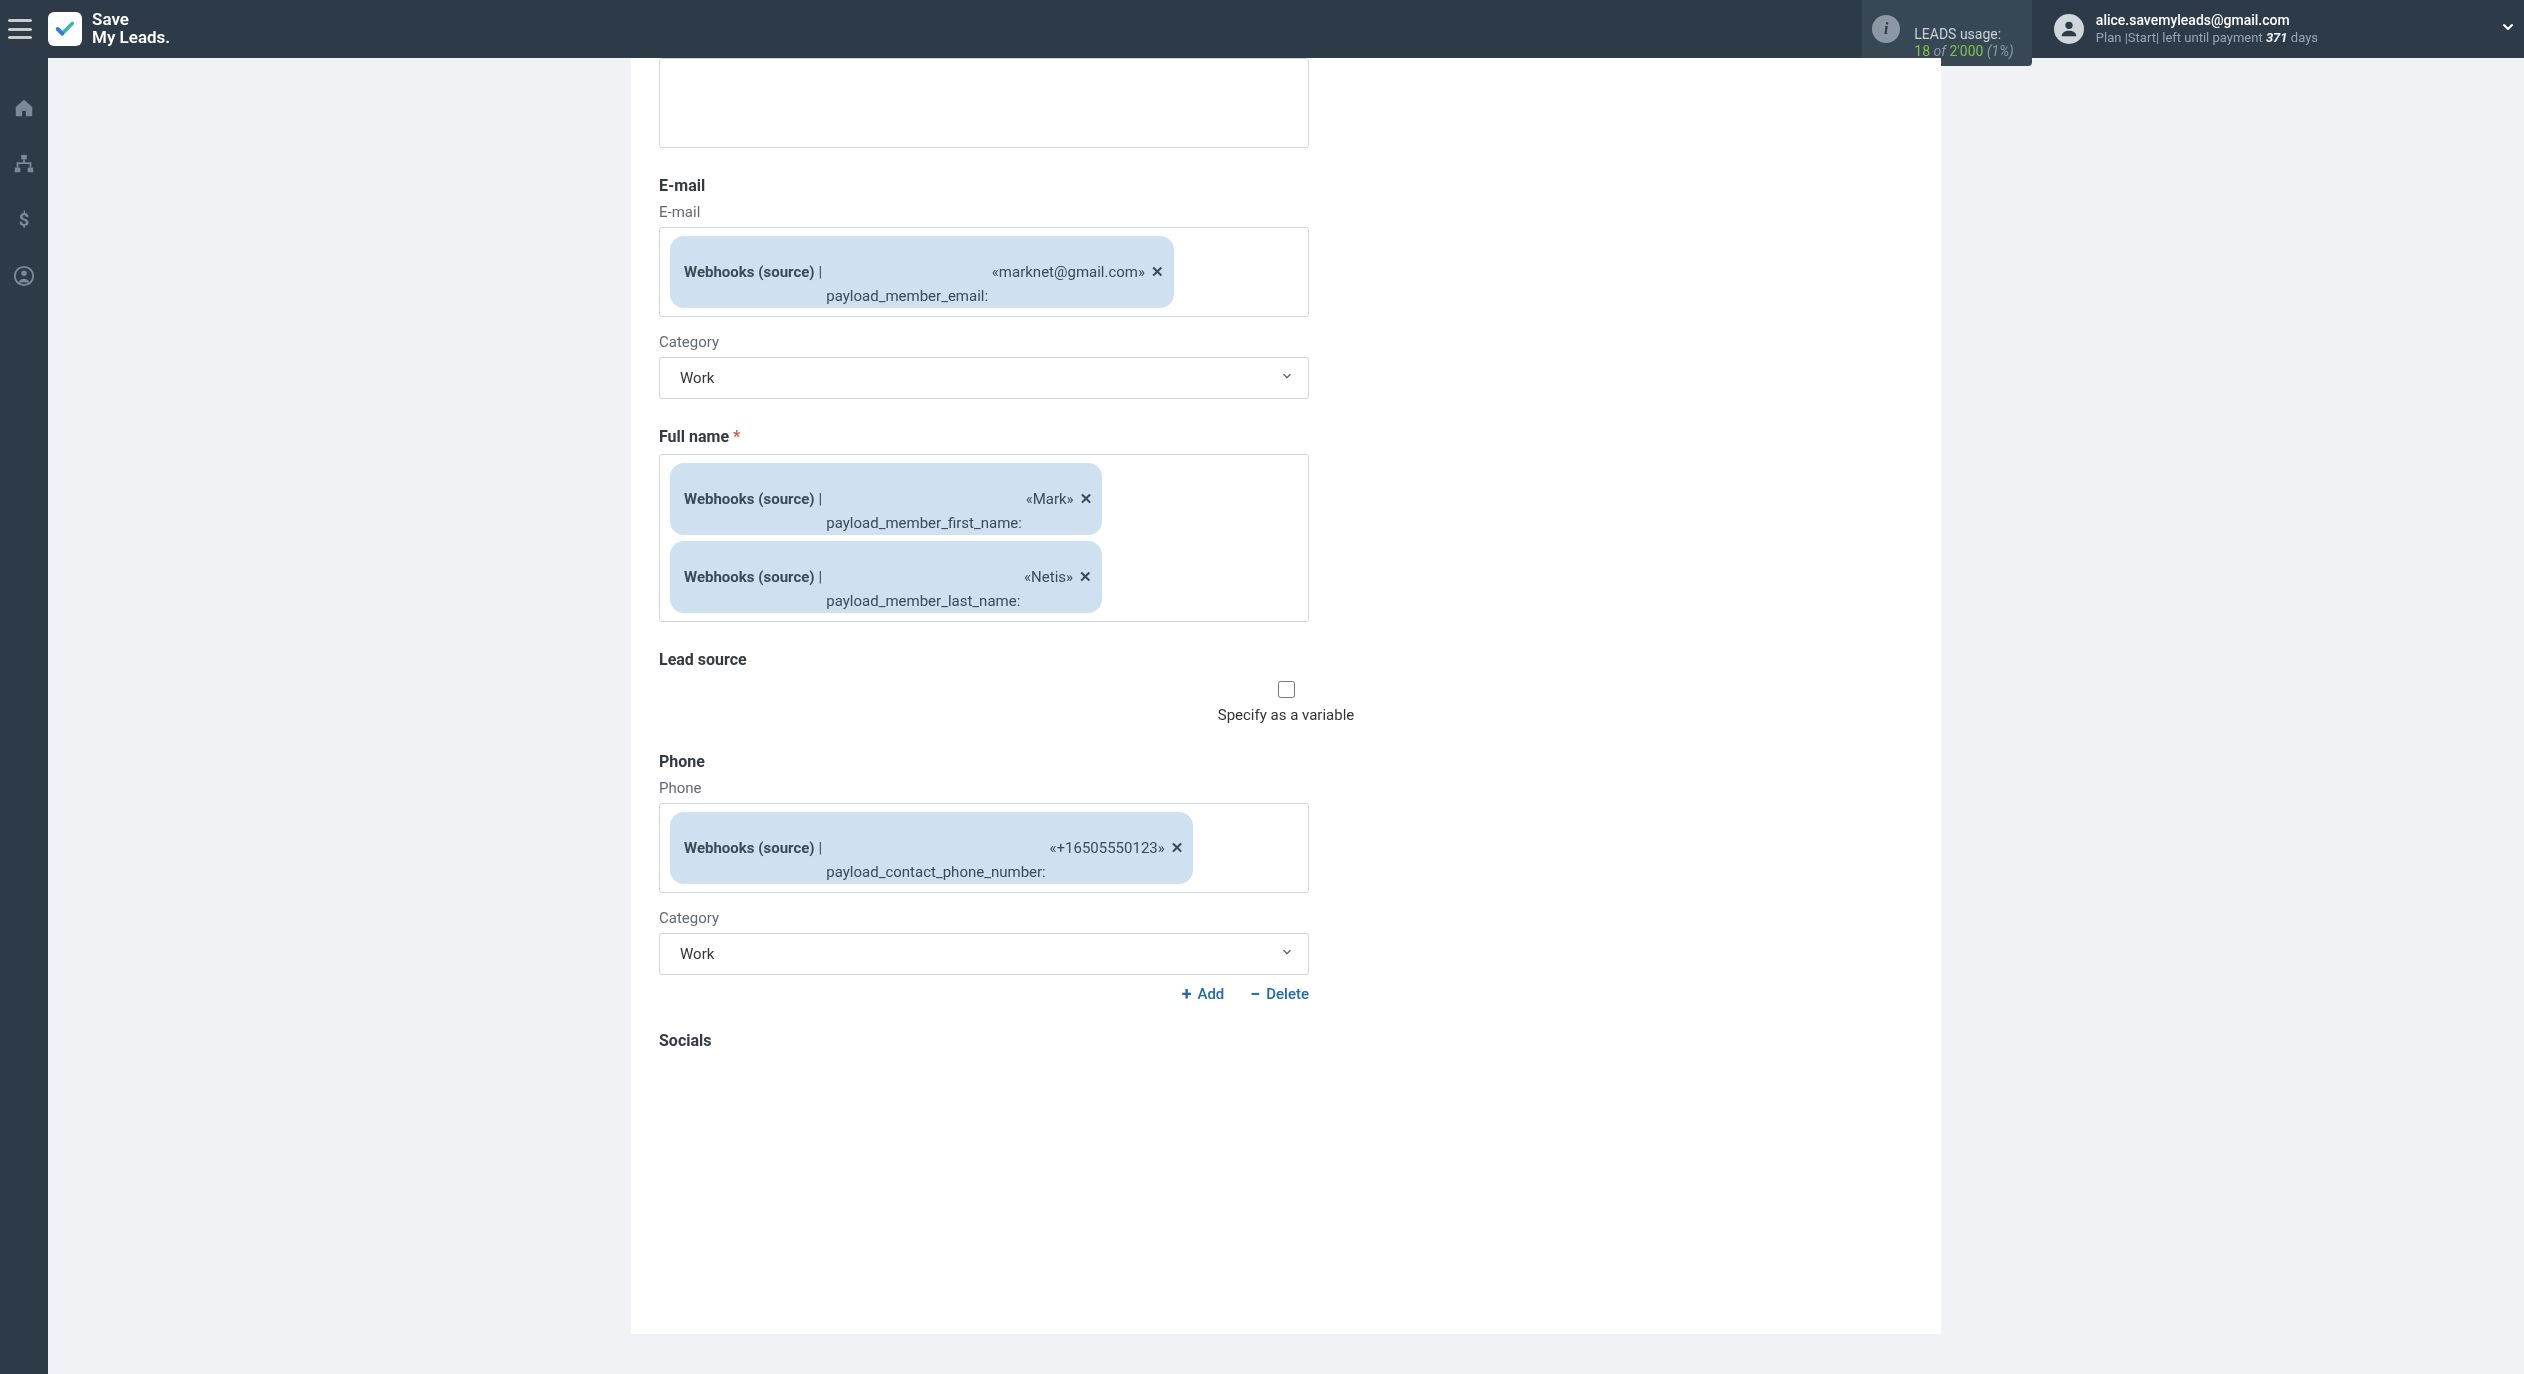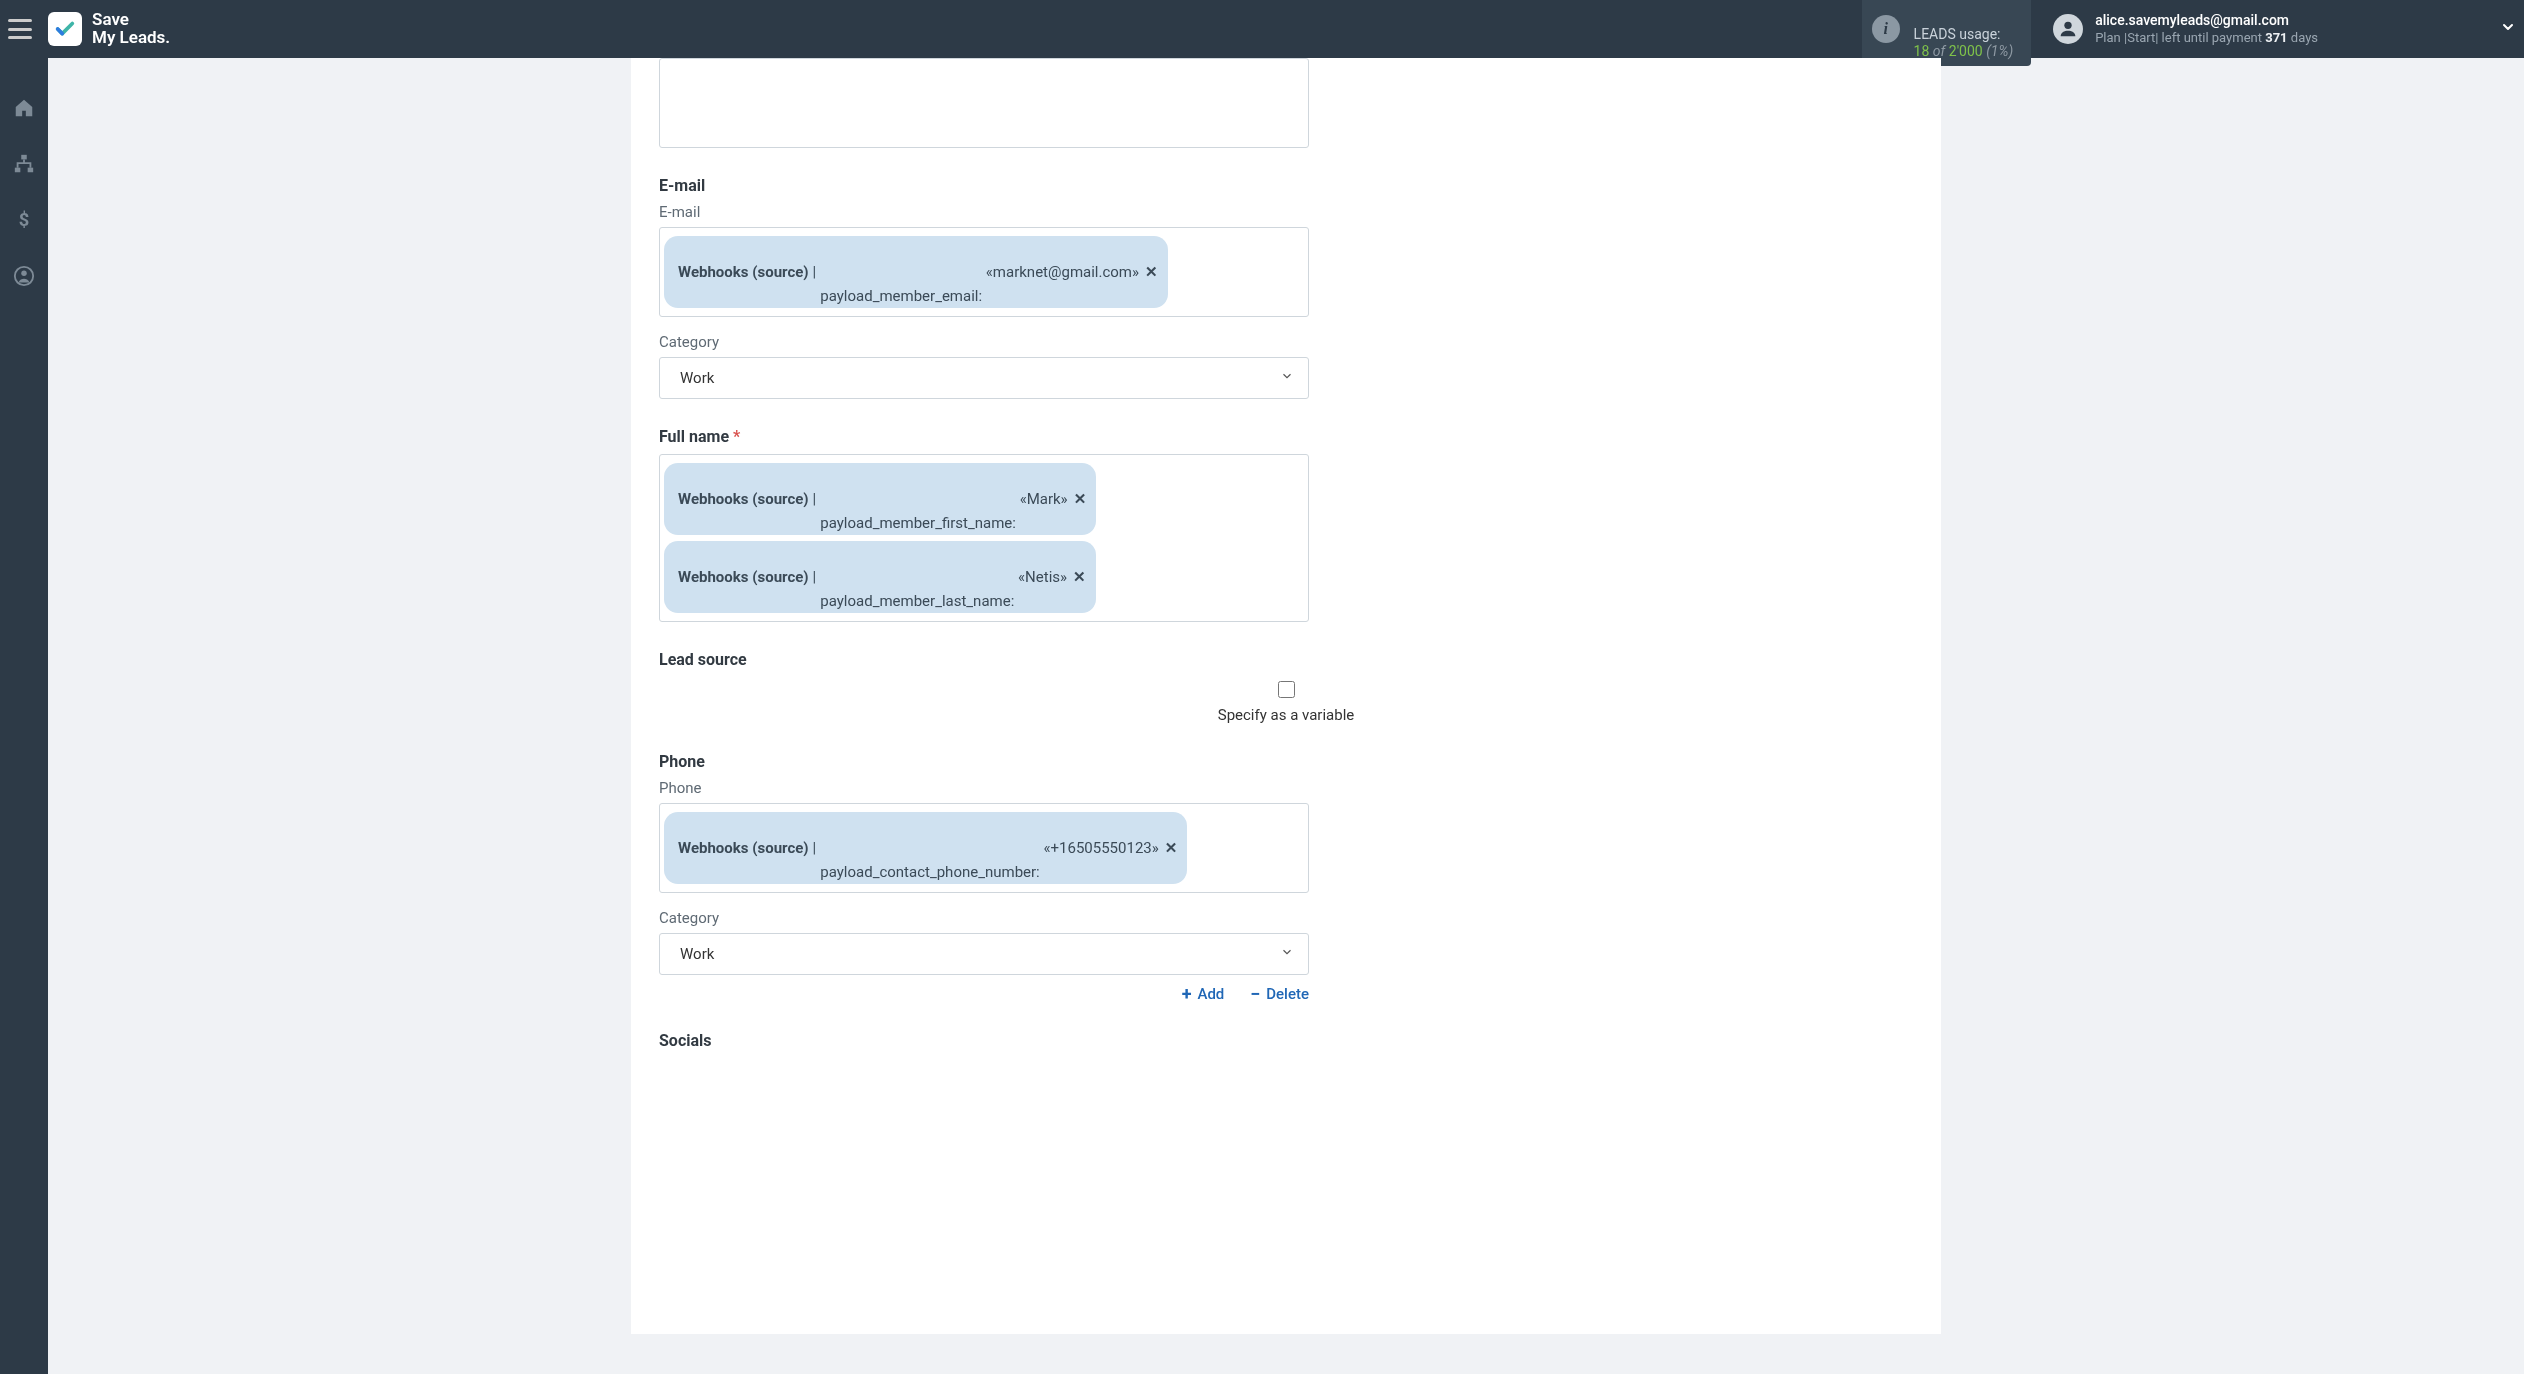--- a/index.html
+++ b/index.html
@@ -24,38 +24,38 @@
   .usage-text .of { color:#8e99a3; font-style: italic; }
   .usage-text .tot { color:#7fc24a; }
   .usage-text .pct { color:#8e99a3; font-style: italic; }
 
   .account-wrap { display:flex; align-items:center; gap:12px; margin-left: 22px; }
   .avatar-circle { width: 30px; height: 30px; border-radius: 50%; background: #cfd6dc; display:flex; align-items:center; justify-content:center; }
   .avatar-circle svg { width:22px; height:22px; }
   .account-text { font-size:14px; line-height:1.2; }
   .account-text .email { color:#fff; font-weight:500; display:block; }
   .account-text .plan { color:#9aa6b1; font-size:13px; }
-  .account-text .plan .days { color:#eef1f4; font-weight:700; }
+  .account-text .plan .days { color:#eef1f4; font-weight:700;font-style:italic; }
   .caret-down { margin-left: 170px; color:#fff; }
 
   
   .main-wrap { display:flex; }
   .sidebar { width: 48px; background: #2d3a47; min-height: calc(100vh - 58px); display:flex; flex-direction:column; align-items:center; padding-top: 34px; gap: 24px; }
   .sidebar-item { width: 48px; height: 32px; display:flex; align-items:center; justify-content:center; cursor:pointer; }
   .sidebar-item svg { width: 22px; height: 22px; fill: #7d8a96; }
 
   .content-area { flex:1; display:flex; justify-content:center; padding: 0 0 40px 0; }
   .white-card { background:#fff; width: 1310px; max-width: 100%; padding: 0 28px 40px 28px; }
 
   .field-group { margin-top: 28px; }
   .section-label { font-weight: 700; font-size: 16px; color:#323a42; margin-bottom: 8px; }
   .field-label { font-size:15px; color:#5f6a74; margin-bottom:6px; }
   .req-star { color:#d9534f; font-weight:700; }
 
-  .input-box { border:1px solid #cfd6dc; border-radius:3px; min-height:40px; display:flex; flex-wrap:wrap; align-items:flex-end; padding:5px 0; width: 650px; background:#fff; }
+  .input-box { border:1px solid #cfd6dc; border-radius:3px; min-height:40px; display:flex; flex-wrap:wrap; align-items:flex-end; padding:5px 6px; width: 650px; background:#fff; }
   .input-box.empty-tall { min-height: 90px; }
   .input-box.phone { }
 
   .tag { background:#cfe1f0; color:#3b4a57; border-radius:14px; padding:3px 10px 3px 14px; margin:3px 4px; display:flex; align-items:center; font-size:15px; position:relative; }
   .tag-content { display:flex; flex-wrap:wrap; align-items:center; }
   .tag .src { font-weight:700; color:#3b4a57; }
   .tag .pipe { margin:0 4px; color:#3b4a57; }
   .tag .key { color:#3b4a57;margin-top:48px; }
   .tag .val { color:#3b4a57; }
   .tag .remove { margin-left:6px; font-weight:700; color:#3b4a57; cursor:pointer; }

